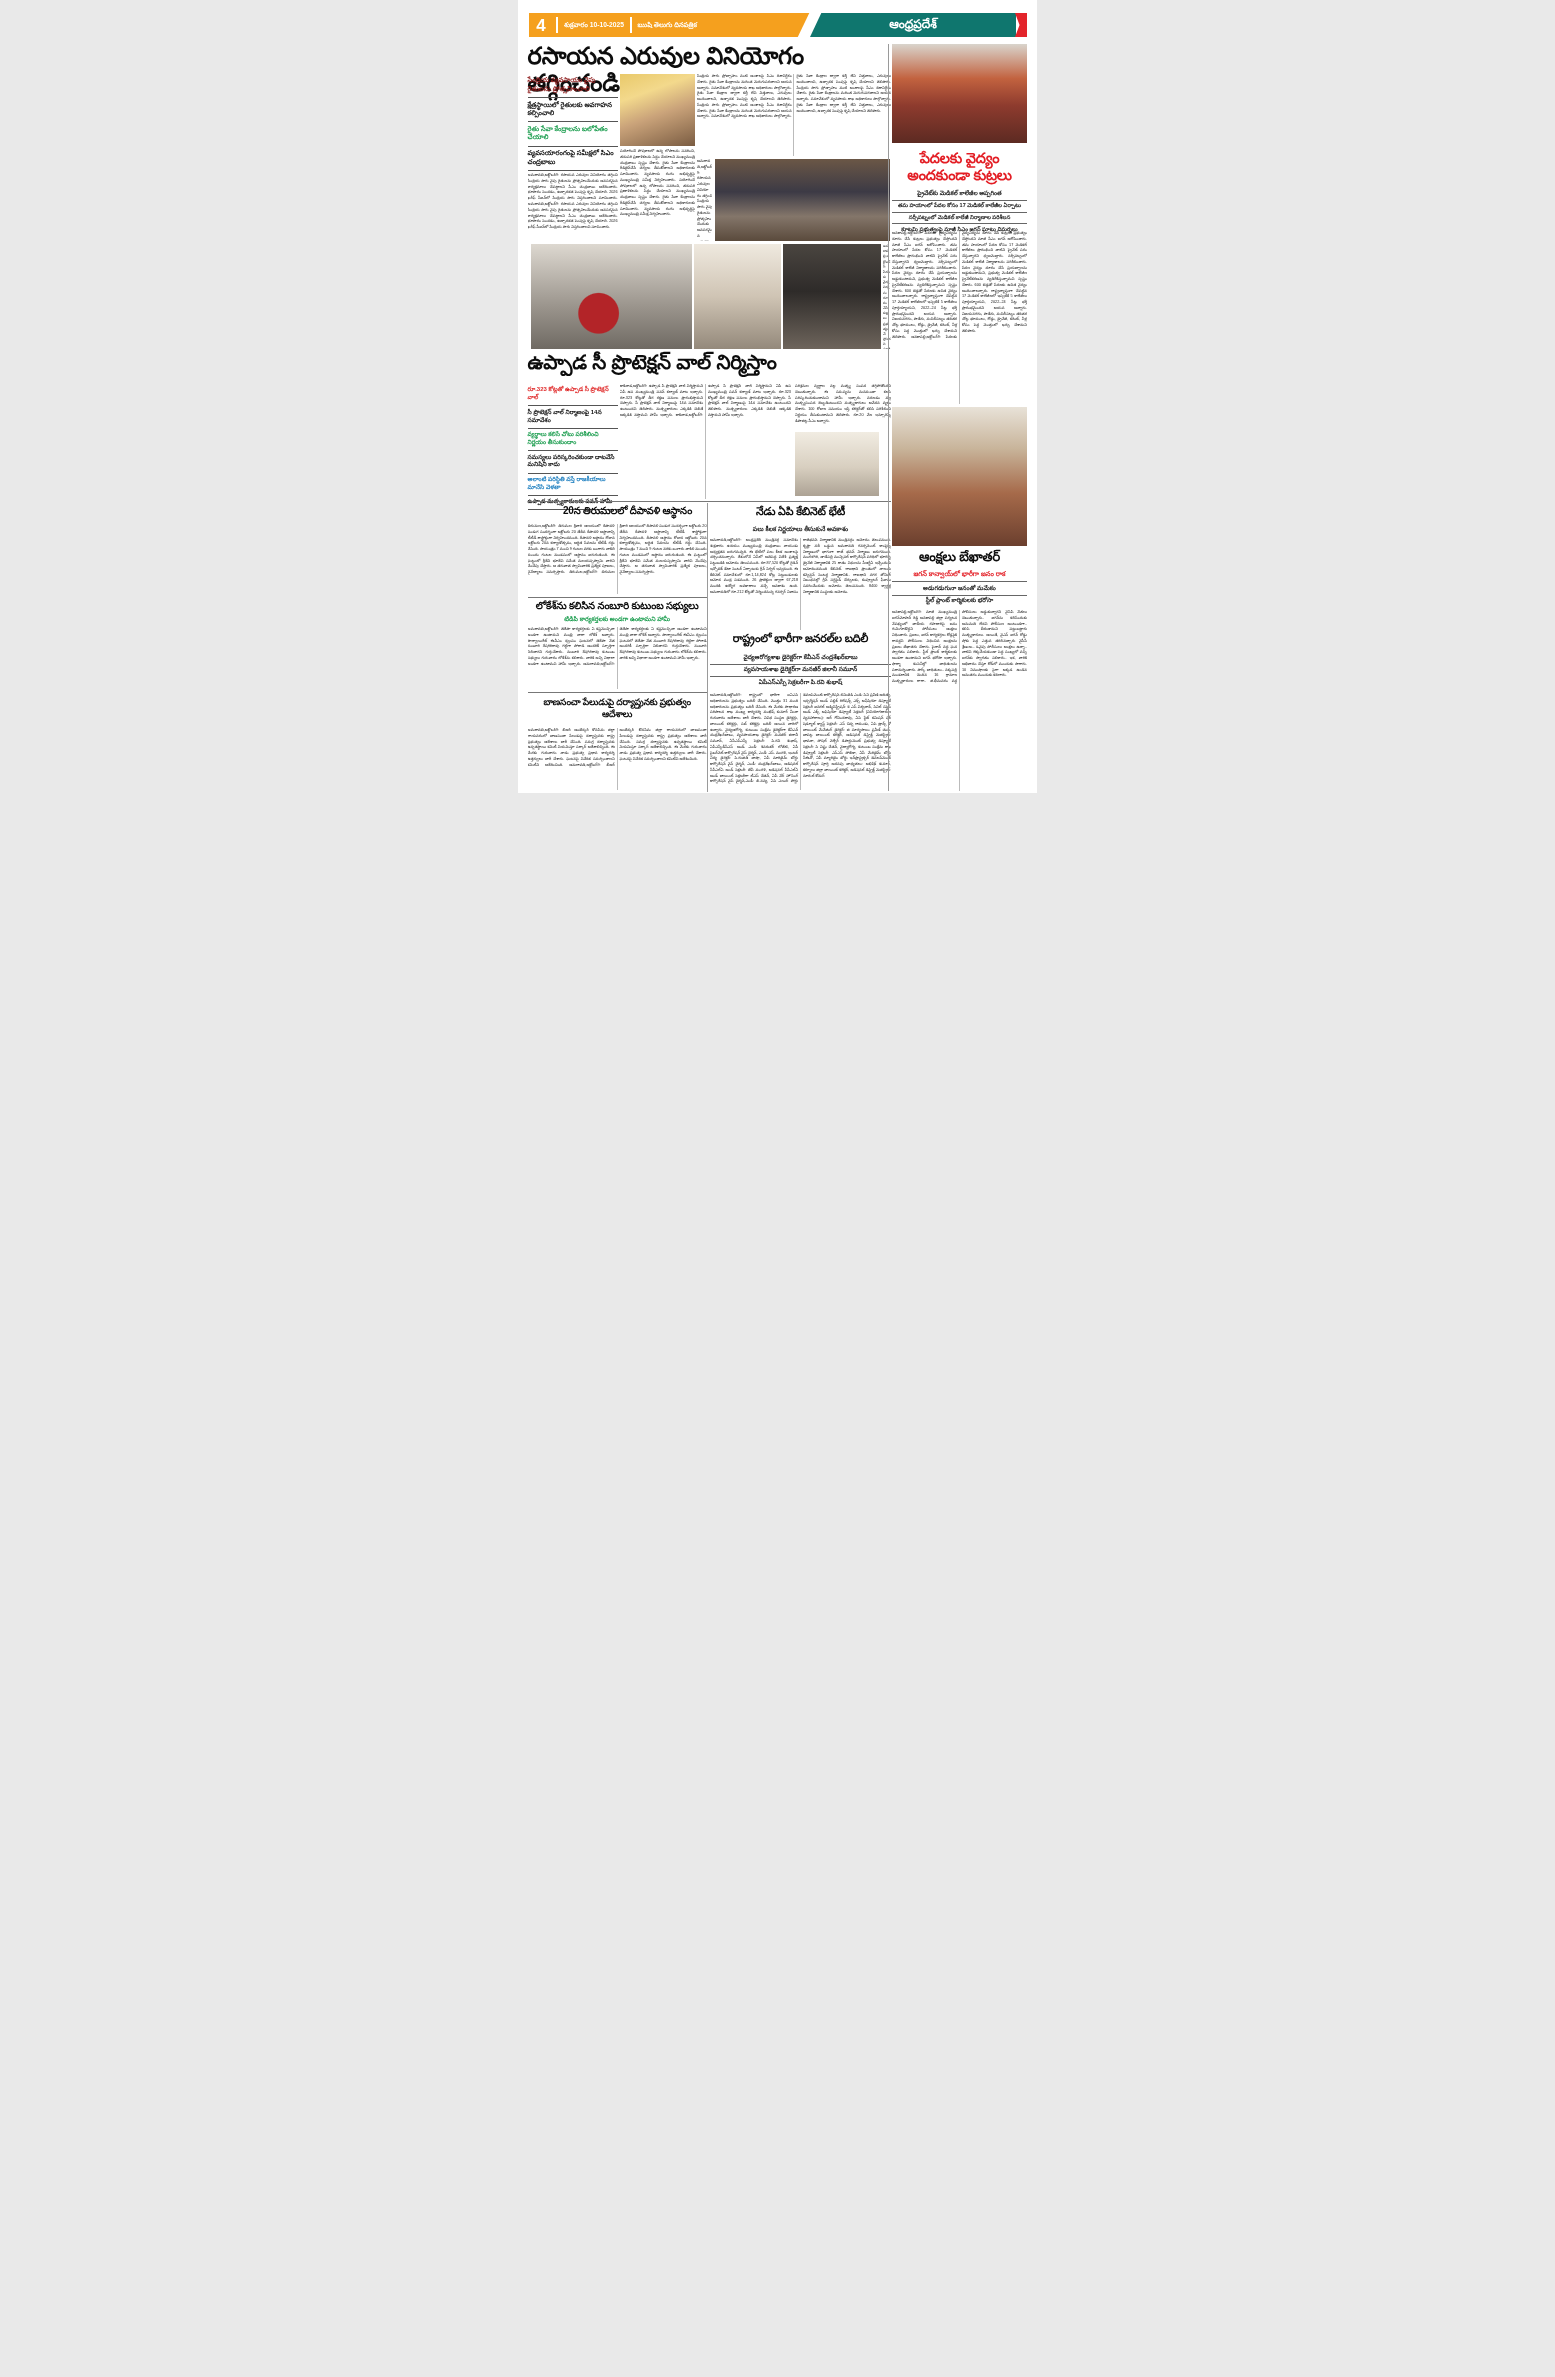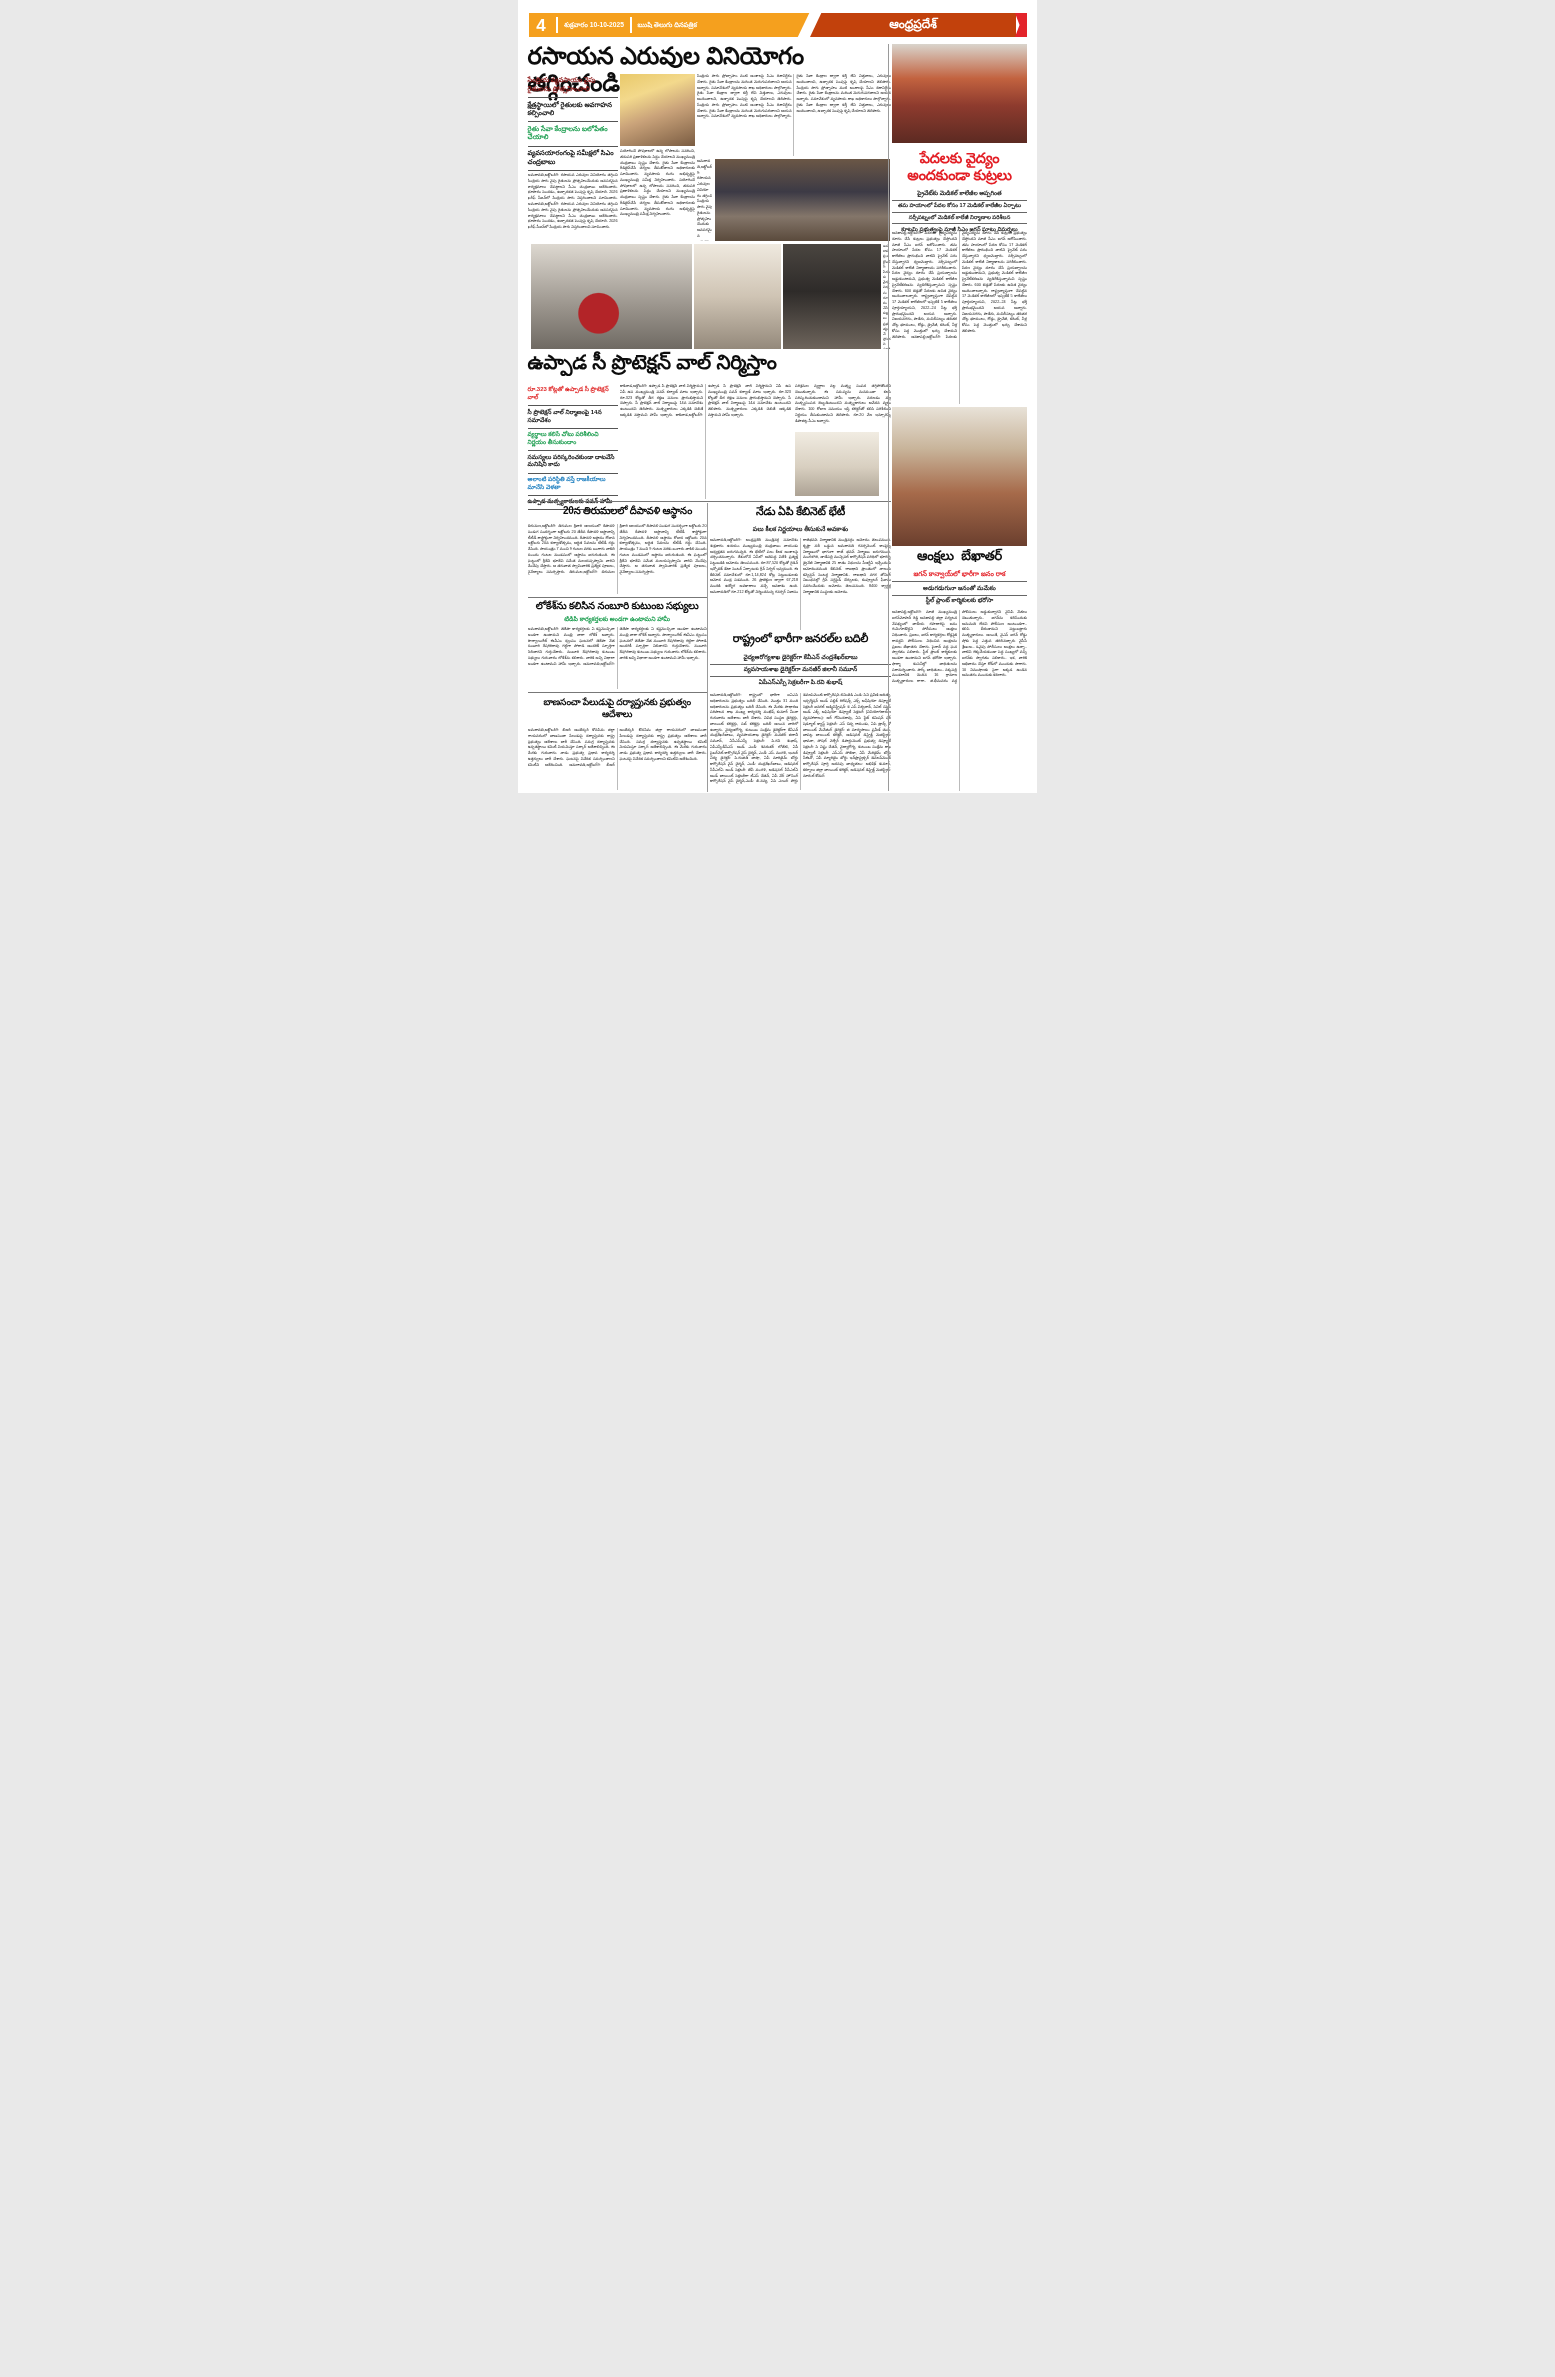--- a/index.html
+++ b/index.html
@@ -2,21 +2,21 @@
 <html style="font-size:7.7px"><head>
 <meta charset="utf-8">
 <style>
   html,body{margin:0;padding:0;background:#e9e9e9;}
   #page{position:relative;width:519px;height:793px;background:#ffffff;margin:0 auto;
         font-family:"Liberation Sans","DejaVu Sans",sans-serif;color:#1a1a1a;overflow:hidden;}
   .abs{position:absolute;}
   
   .band{height:24px;display:flex;align-items:center;}
   #hdr-orange{left:10.5px;top:13px;width:288px;background:#F5A01E;clip-path:polygon(0 0,97.5% 0,93.5% 100%,0 100%);}
-  #hdr-blue{left:292px;top:13px;width:206px;background:#c2410c;clip-path:polygon(5.5% 0,100% 0,100% 100%,0 100%);justify-content:center;}
+  #hdr-blue{left:292px;top:13px;width:206px;background:#0f766e;clip-path:polygon(5.5% 0,100% 0,100% 100%,0 100%);justify-content:center;}
   #hdr-red{left:497px;top:13px;width:12px;height:24px;background:#E3242B;clip-path:polygon(0 0,100% 0,100% 100%,0 100%,38% 50%);}
   .pgnum{font-size:17px;font-weight:800;color:#fff;margin:0 4.8px 0 7.7px;line-height:1;}
   .hsep{width:0;height:16.3px;border-left:0.5px solid #fff;border-right:0.5px solid #fff;margin:0 5.8px;}
   .hdate,.hpaper{color:#fff;font-weight:700;font-size:6.7px;white-space:nowrap;}
   .hregion{color:#fff;font-weight:800;font-size:12px;}
   
   .headline{font-weight:800;color:#0d0d0d;line-height:1.12;letter-spacing:-0.2px;}
   .center{text-align:center;}
   
   .kicklist{display:flex;flex-direction:column;}
@@ -133,21 +133,21 @@
   <div class="abs" style="left:374px;top:188px;width:135px;">
     <div class="subhead" style="font-size:6px;">ప్రైవేట్‌కు మెడికల్ కాలేజీల అప్పగింత</div>
     <div class="subhead" style="font-size:5.5px;">తమ హయాంలో పేదల కోసం 17 మెడికల్ కాలేజీల ఏర్పాటు</div>
     <div class="subhead" style="font-size:5.5px;">నర్సీపట్నంలో మెడికల్ కాలేజీ నిర్మాణాల పరిశీలన</div>
     <div class="subhead" style="font-size:5.5px;border-bottom:none;">కూటమి ప్రభుత్వంపై మాజీ సిఎం జగన్ ఘాటు విమర్శలు</div>
   </div>
   <div class="abs body cols2" style="left:374px;top:231px;width:135px;height:173px;">అనకాపల్లి,అక్టోబర్9: పేదలకు వైద్యవిద్యను దూరం చేసే కుట్రలు ప్రభుత్వం చేస్తోందని మాజీ సీఎం జగన్ ఆరోపించారు. తమ హయాంలో పేదల కోసం 17 మెడికల్ కాలేజీలు ప్రారంభించి వాటిని ప్రైవేట్ పరం చేస్తున్నారని ధ్వజమెత్తారు. నర్సీపట్నంలో మెడికల్ కాలేజీ నిర్మాణాలను పరిశీలించారు. పేదల వైద్యం దూరం చేసే ప్రయత్నాలను అడ్డుకుంటామని, ప్రభుత్వ మెడికల్ కాలేజీల ప్రైవేటీకరణను వ్యతిరేకిస్తున్నామని స్పష్టం చేశారు. 600 బెడ్లతో పేదలకు ఉచిత వైద్యం అందించాలన్నారు. రాష్ట్రవ్యాప్తంగా చేపట్టిన 17 మెడికల్ కాలేజీలలో ఇప్పటికే 5 కాలేజీలు పూర్తయ్యాయని, 2022–24 సీట్ల భర్తీ ప్రారంభమైందని ఆయన అన్నారు. విజయనగరం, పాడేరు, మచిలీపట్నం తదితర చోట్ల భూములు, రోడ్లు, డ్రైనేజీ, కరెంట్, నీళ్ల కోసం పెద్ద మొత్తంలో ఖర్చు చేశామని తెలిపారు. అనకాపల్లి,అక్టోబర్9: పేదలకు వైద్యవిద్యను దూరం చేసే కుట్రలు ప్రభుత్వం చేస్తోందని మాజీ సీఎం జగన్ ఆరోపించారు. తమ హయాంలో పేదల కోసం 17 మెడికల్ కాలేజీలు ప్రారంభించి వాటిని ప్రైవేట్ పరం చేస్తున్నారని ధ్వజమెత్తారు. నర్సీపట్నంలో మెడికల్ కాలేజీ నిర్మాణాలను పరిశీలించారు. పేదల వైద్యం దూరం చేసే ప్రయత్నాలను అడ్డుకుంటామని, ప్రభుత్వ మెడికల్ కాలేజీల ప్రైవేటీకరణను వ్యతిరేకిస్తున్నామని స్పష్టం చేశారు. 600 బెడ్లతో పేదలకు ఉచిత వైద్యం అందించాలన్నారు. రాష్ట్రవ్యాప్తంగా చేపట్టిన 17 మెడికల్ కాలేజీలలో ఇప్పటికే 5 కాలేజీలు పూర్తయ్యాయని, 2022–24 సీట్ల భర్తీ ప్రారంభమైందని ఆయన అన్నారు. విజయనగరం, పాడేరు, మచిలీపట్నం తదితర చోట్ల భూములు, రోడ్లు, డ్రైనేజీ, కరెంట్, నీళ్ల కోసం పెద్ద మొత్తంలో ఖర్చు చేశామని తెలిపారు.</div>
 
   <div class="abs ph ph-crowd" style="left:374px;top:407px;width:135px;height:139px;"></div>
 
-  <div class="abs headline center" style="left:374px;top:550px;width:135px;font-size:13px;font-family:Liberation Mono, monospace;">ఆంక్షలు బేఖాతర్</div>
+  <div class="abs headline center" style="left:374px;top:550px;width:135px;font-size:13px;">ఆంక్షలు బేఖాతర్</div>
   <div class="abs center" style="left:374px;top:570px;width:135px;font-size:6.7px;font-weight:800;color:#E31E25;border-bottom:0.5px solid #666;padding-bottom:2.4px;">జగన్ కాన్వాయ్‌లో భారీగా జనం రాక</div>
   <div class="abs" style="left:374px;top:583px;width:135px;">
     <div class="subhead" style="font-size:6px;">అడుగడుగునా జనంతో మమేకం</div>
     <div class="subhead" style="font-size:6px;border-bottom:none;">స్టీల్ ప్లాంట్ కార్మికులకు భరోసా</div>
   </div>
   <div class="abs body cols2" style="left:374px;top:610px;width:135px;height:181px;">అనకాపల్లి,అక్టోబర్9: మాజీ ముఖ్యమంత్రి జగన్‌మోహన్ రెడ్డి అనకాపల్లి జిల్లా పర్యటన నేపథ్యంలో జాతీయ రహదారిపై జనం గుమిగూడొద్దని పోలీసులు ఆంక్షలు విధించారు. ప్రజలు, జగన్ కార్యకర్తలు రోడ్లపైకి రావద్దని పోలీసులు విధించిన ఆంక్షలను ప్రజలు బేఖాతరు చేశారు. పైలాన్ వద్ద ఘన స్వాగతం పలికారు. స్టీల్ ప్లాంట్ కార్మికులకు అండగా ఉంటామని జగన్ భరోసా ఇచ్చారు. ఫార్మా కంపెనీల్లో బాధితులను పరామర్శించారు. పార్క్ బాధితులు.. నక్కపల్లి మండలానికి చెందిన 16 గ్రామాల మత్స్యకారులు రాగా.. జి.భీమవరం వద్ద పోలీసులు అడ్డుకున్నారని వైసీపీ నేతలు చెబుతున్నారు.. జగన్‌ను కలిసేందుకు అనుమతి లేదని పోలీసుల అంటుండగా.. కలిసి తీరుతామని పట్టుబట్టారు మత్స్యకారులు. అయితే, వైఎస్ జగన్ రోడ్డు షోకు పెద్ద ఎత్తున తరలివచ్చారు వైసీపీ శ్రేణులు.. ఓవైపు పోలీసులు ఆంక్షలు ఉన్నా.. వాటిని లెక్కచేయకుండా పెద్ద సంఖ్యలో వచ్చి జగన్‌కు స్వాగతం పలికారు.. ఇక, వారికి అభివాదం చేస్తూ రోడ్‌లో ముందుకు సాగారు. 10 నిముషాలకు పైగా అక్కడ ఉండిన అనంతరం ముందుకు కదిలారు.</div>
 
 </div>
 
 

